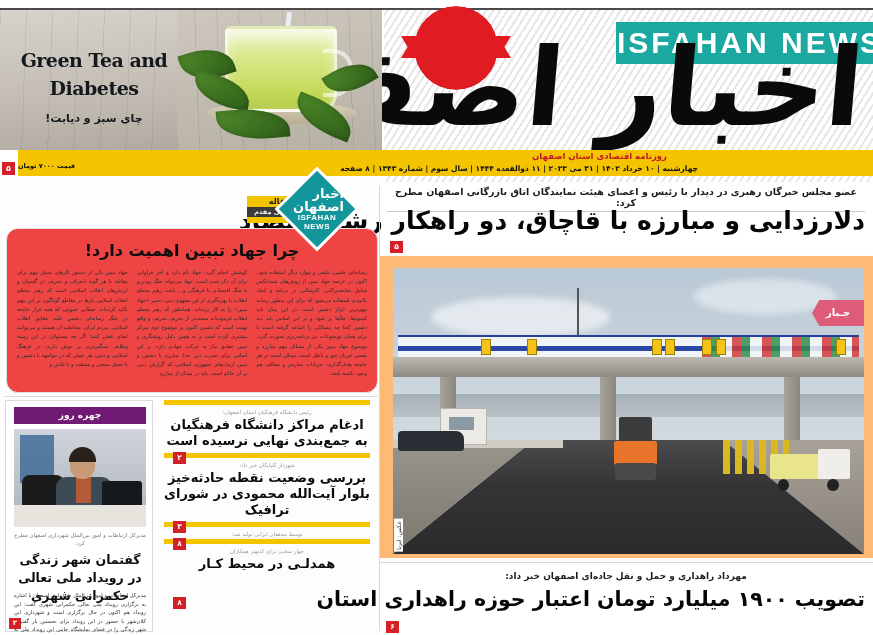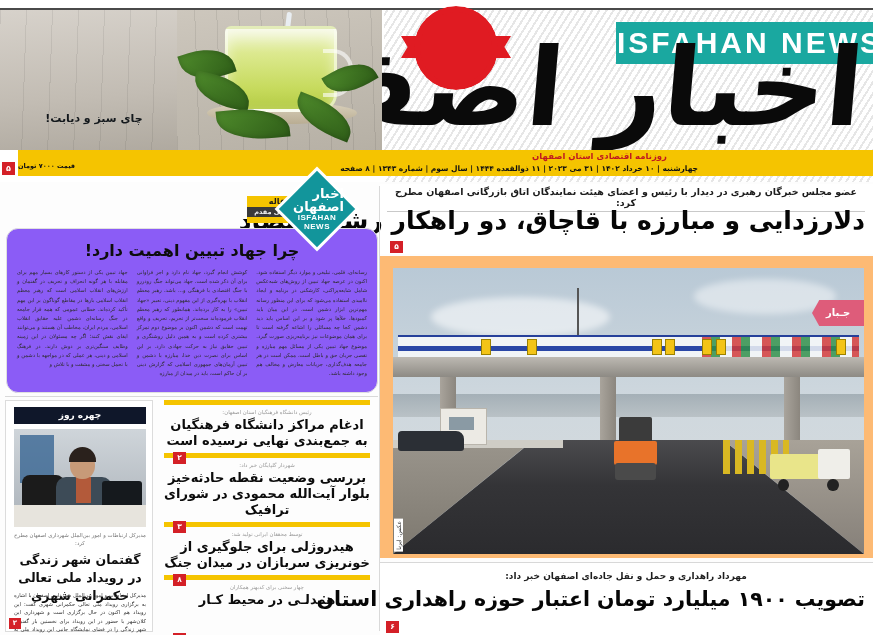--- a/index.html
+++ b/index.html
@@ -244,21 +244,21 @@
     align-items: center; justify-content: center; color: #fff;
   }
   .diamond-in .dmk {
     font-size: 13px; font-weight: 700; direction: rtl; line-height: 13px;
   }
   .diamond-in .de1 { font-family:"Liberation Sans",sans-serif; font-size:8px; font-weight:700; letter-spacing:.5px; direction:ltr; }
   .diamond-in .de2 { font-family:"Liberation Sans",sans-serif; font-size:8px; font-weight:700; letter-spacing:.5px; direction:ltr; }
 
   .editorial {
     position: absolute; left: 6px; top: 228px; width: 372px; height: 165px;
-    background: #8b5cf6; border: 1px solid #e0e0e0; border-radius: 12px;
+    background: #ef4444; border: 1px solid #e0e0e0; border-radius: 12px;
     padding: 8px 10px 6px;
   }
   .ed-head {
     direction: rtl; text-align: center;
     font-size: 16px; font-weight: 700; color: #0d0d0d;
     margin: 4px 0 8px;
   }
   .ed-cols {
     display: flex; flex-direction: row-reverse; gap: 9px;
     direction: rtl;
@@ -269,21 +269,21 @@
     text-align: justify; direction: rtl;
   }
 
   
   .chehre {
     position: absolute; left: 5px; top: 400px; width: 148px; height: 232px;
     border: 1px solid #dcdcdc; background: #fff;
   }
   .chehre-tab {
     position: absolute; left: 8px; top: 6px; width: 132px; height: 17px;
-    background: #0f172a; color: #fff; direction: rtl; text-align: center;
+    background: #701a75; color: #fff; direction: rtl; text-align: center;
     font-size: 9px; font-weight: 700; line-height: 17px;
   }
   .chehre-photo {
     position: absolute; left: 8px; top: 28px; width: 132px; height: 98px;
     overflow: hidden;
     background: linear-gradient(165deg,#d9dce0 0%, #b9bec4 45%, #8f969e 100%);
   }
   .cp-wall { position:absolute; inset:0; background:linear-gradient(180deg,#cfd5da,#aab1b8); }
   .cp-board { position:absolute; left:6px; top:6px; width:34px; height:48px; background:#2f5f8f; opacity:.75; }
   .cp-chair { position:absolute; left:8px; top:46px; width:42px; height:52px; background:#1b1b1b; border-radius:8px 8px 0 0; }
@@ -456,20 +456,21 @@
       <div class="tea-saucer"></div>
       <div class="tea-spoon"></div>
       <div class="tea-cup"></div>
       <div class="leaf l1"></div>
       <div class="leaf l2"></div>
       <div class="leaf l3"></div>
       <div class="leaf l4"></div>
       <div class="leaf l5"></div>
     </div>
     <div class="tea-title">
+      <div>Green Tea and Diabetes</div>
     </div>
     <div class="tea-sub">چای سبز و دیابت!</div>
   </div>
 
   <div class="lead">
     <div class="lead-over">عضو مجلس خبرگان رهبری در دیدار با رئیس و اعضای هیئت نمایندگان اتاق بازرگانی اصفهان مطرح کرد:</div>
     <div class="lead-head">دلارزدایی و مبارزه با قاچاق، دو راهکار رشد اقتصاد</div>
     <div class="lead-pn">۵</div>
   </div>
 
@@ -528,21 +529,20 @@
       <div class="hpn" style="right:190px; margin-top:-1px;">۲</div>
       <div class="hbar"></div>
       <div class="hover">شهردار گلپایگان خبر داد:</div>
       <div class="hhead">بررسی وضعیت نقطه حادثه‌خیز بلوار آیت‌الله محمودی در شورای ترافیک</div>
     </div>
 
     <div class="hitem">
       <div class="hpn" style="right:190px; margin-top:-1px;">۳</div>
       <div class="hbar"></div>
       <div class="hover">توسط محققان ایرانی تولید شد:</div>
-      <div class="hhead">هیدروژلی برای جلوگیری از خونریزی سربازان در میدان جنگ</div>
     </div>
 
     <div class="hitem">
       <div class="hpn" style="right:190px; margin-top:-1px;">۸</div>
       <div class="hbar"></div>
       <div class="hover">چهار سخنی برای کدبهتر همکاران</div>
       <div class="hhead">همدلـی در محیط کـار</div>
       <div class="hpn" style="right:190px; top:58px;">۸</div>
     </div>
 

